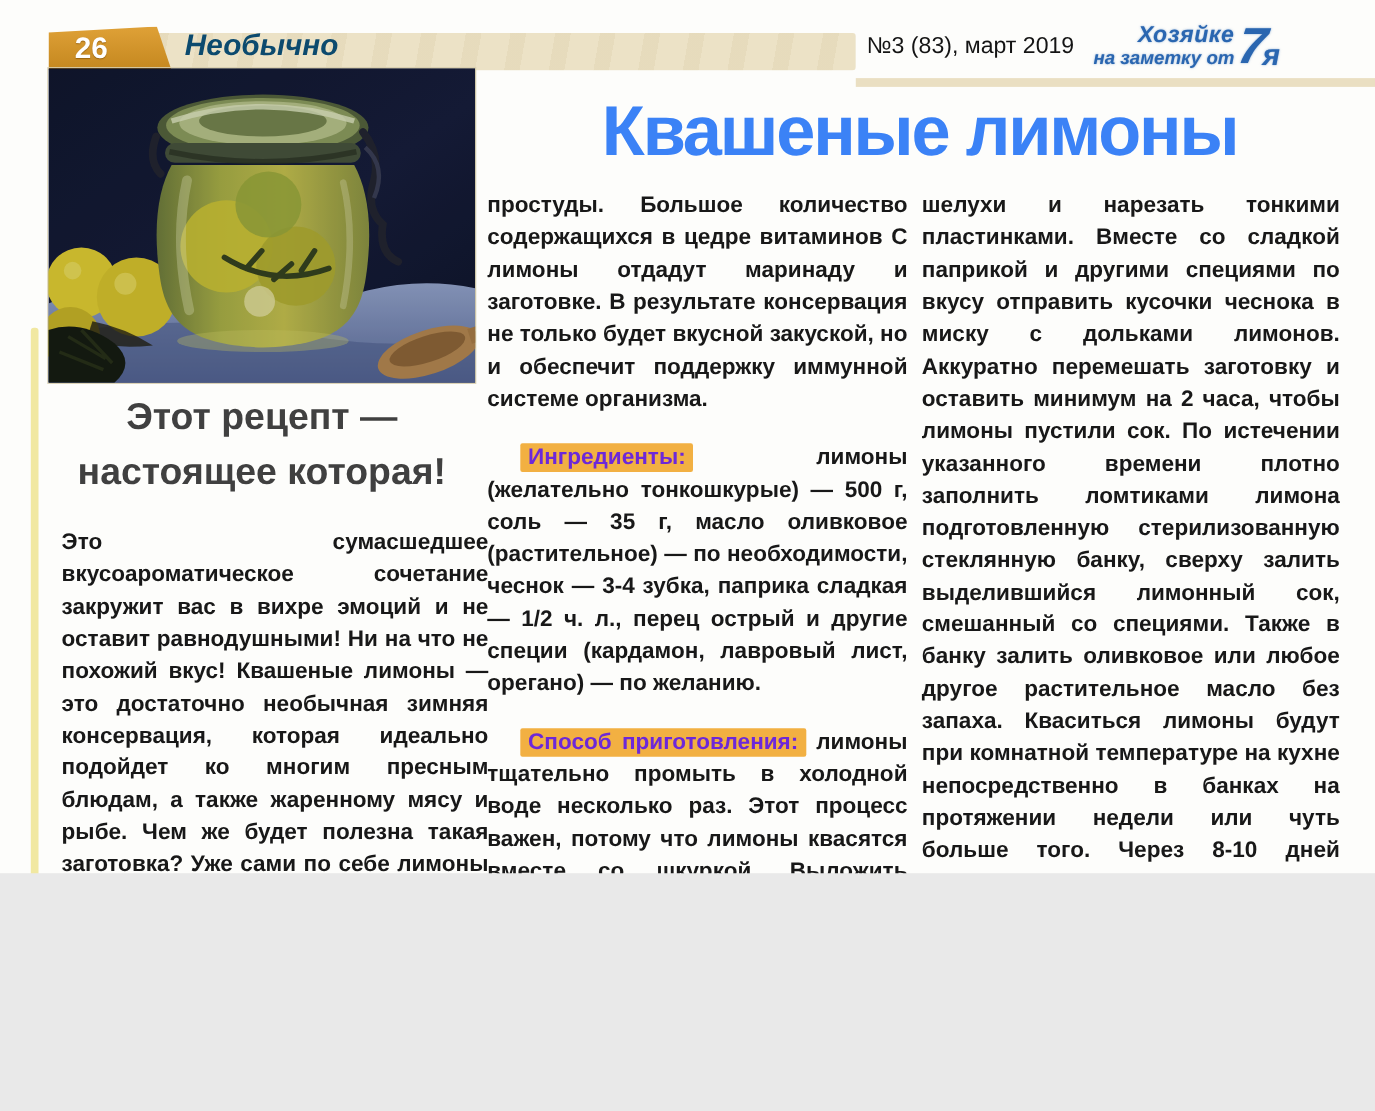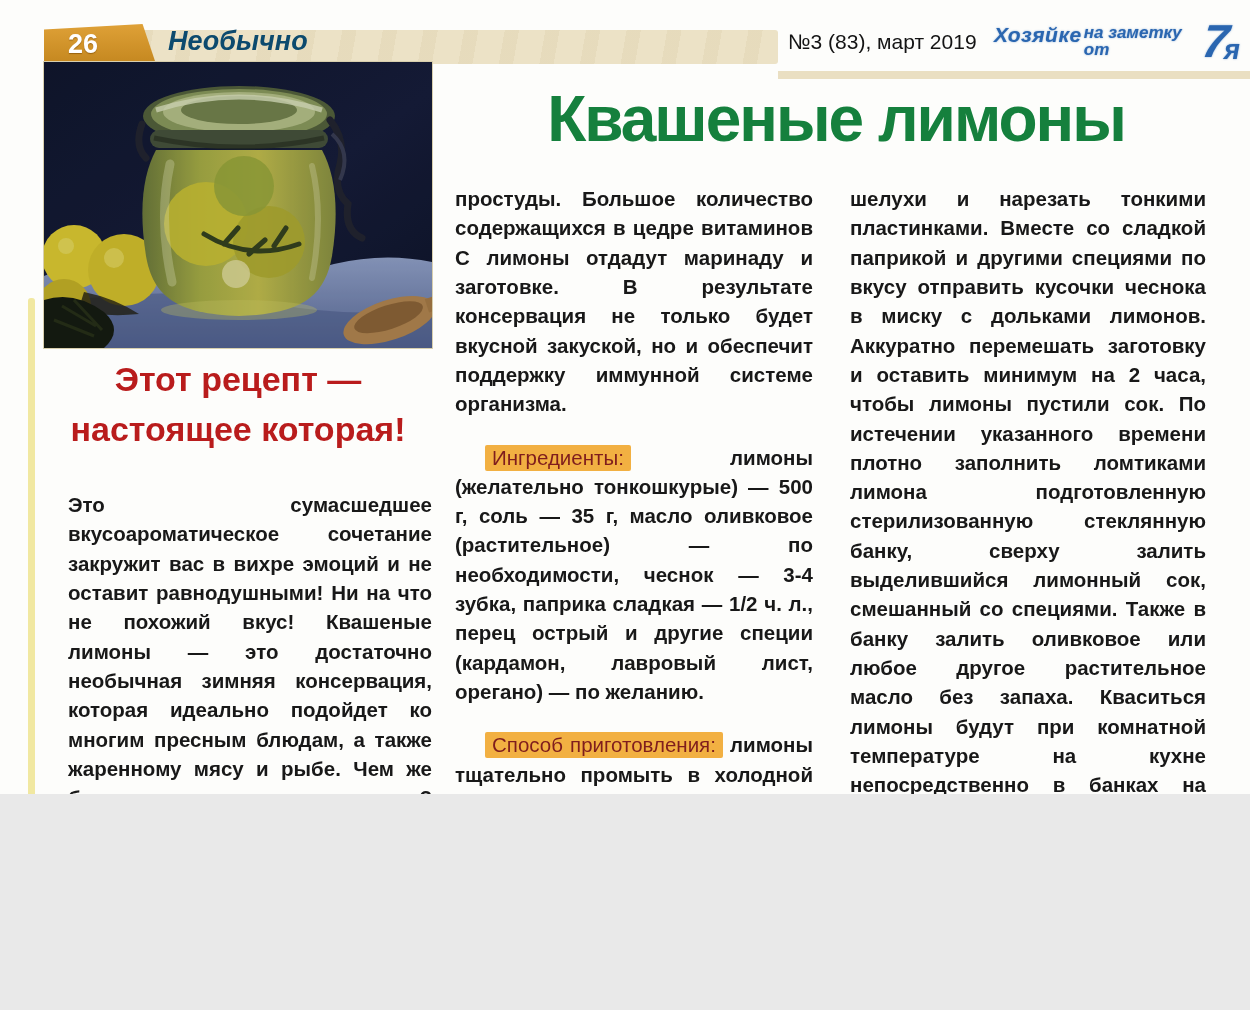--- a/index.html
+++ b/index.html
@@ -28,51 +28,51 @@
   .issue-info{
     position:absolute;left:788px;top:30px;width:200px;
     font-size:21px;font-weight:normal;color:#141414;white-space:nowrap;
   }
   .logo{
     position:absolute;left:994px;top:12px;width:246px;height:58px;
     color:#2a66b0;font-style:italic;font-weight:bold;line-height:1;
     display:flex;align-items:center;gap:4px;
     text-shadow:0 0 2px rgba(42,102,176,.55);
   }
-  .logo-lines{display:flex;flex-direction:row;gap:2px;}
+  .logo-lines{display:flex;flex-direction:column;gap:2px;text-align:right;}
   .logo-line1{font-size:21px;letter-spacing:.5px;}
   .logo-line2{font-size:17px;}
   .logo-mark{display:flex;align-items:flex-end;}
   .logo-mark .digit{font-size:46px;transform:skewX(-8deg);}
   .logo-mark .letter{font-size:27px;margin-left:-4px;}
   .logo-underline{position:absolute;left:778px;top:71px;width:472px;height:8px;background:#eadfc2;}
   
   .photo{position:absolute;left:44px;top:62px;width:388px;height:286px;margin:0;box-shadow:0 0 0 1px #d8cfae;}
   .photo svg{display:block;width:100%;height:100%;}
   
   .edge-artifact{position:absolute;left:28px;top:298px;width:7px;height:636px;background:#e6d348;opacity:.5;border-radius:3px;}
   
   .article-title{
     position:absolute;left:440px;top:82px;width:792px;margin:0;
     text-align:center;font-size:64px;font-weight:bold;letter-spacing:-2px;
-    color:#15803d;white-space:nowrap;
+    color:#3b82f6;white-space:nowrap;
   }
   .article-subtitle{
     position:absolute;left:40px;top:354px;width:396px;margin:0;
-    text-align:center;font-size:34px;font-weight:bold;line-height:1.48;color:#b91c1c;
+    text-align:center;font-size:34px;font-weight:bold;line-height:1.48;color:#404040;
   }
   
   .col{position:absolute;top:172px;font-size:20.5px;font-weight:bold;line-height:1.43;text-align:justify;color:#181818;}
-  .col p{margin:12px;}
+  .col p{margin:0;}
   .col-left{left:56px;top:478px;width:388px;}
   .col-mid{left:443px;width:382px;}
   .col-right{left:838px;width:380px;}
   .col-mid .para{margin-top:24px;text-indent:30px;}
   .hl-label{
-    background:#f2b042;color:#7f1d1d;font-weight:normal;
+    background:#f2b042;color:#6d28d9;font-weight:bold;
     padding:1px 7px 2px;border-radius:2px;box-decoration-break:clone;
   }
 </style>
 </head>
 <body>
 
 <div class="page">
 
   <div class="section-strip"></div>
   <div class="page-badge">

